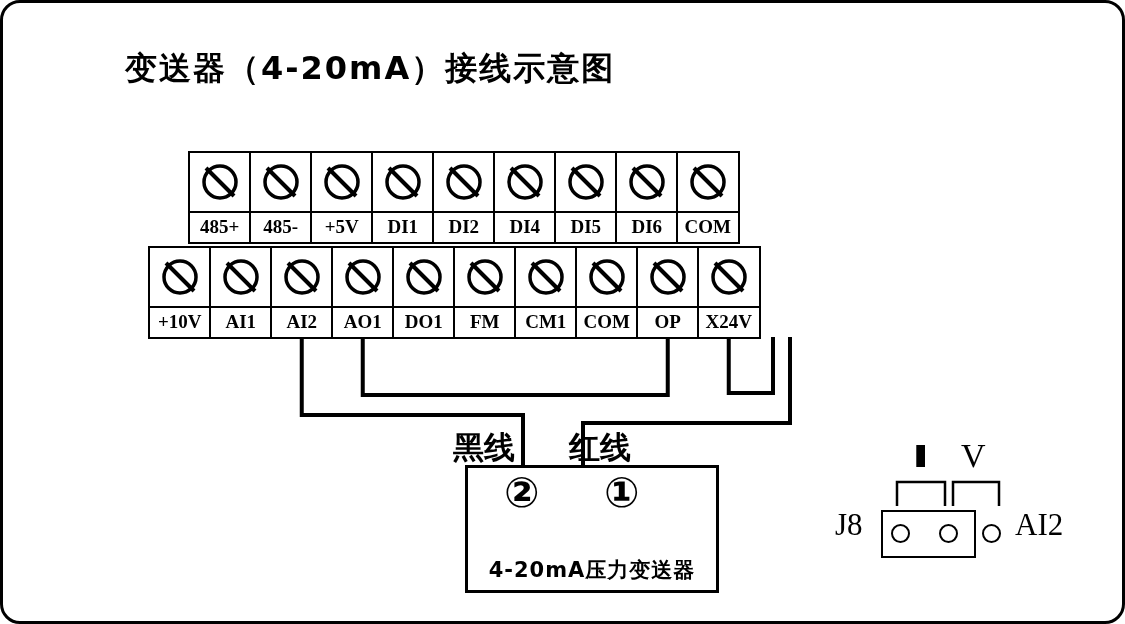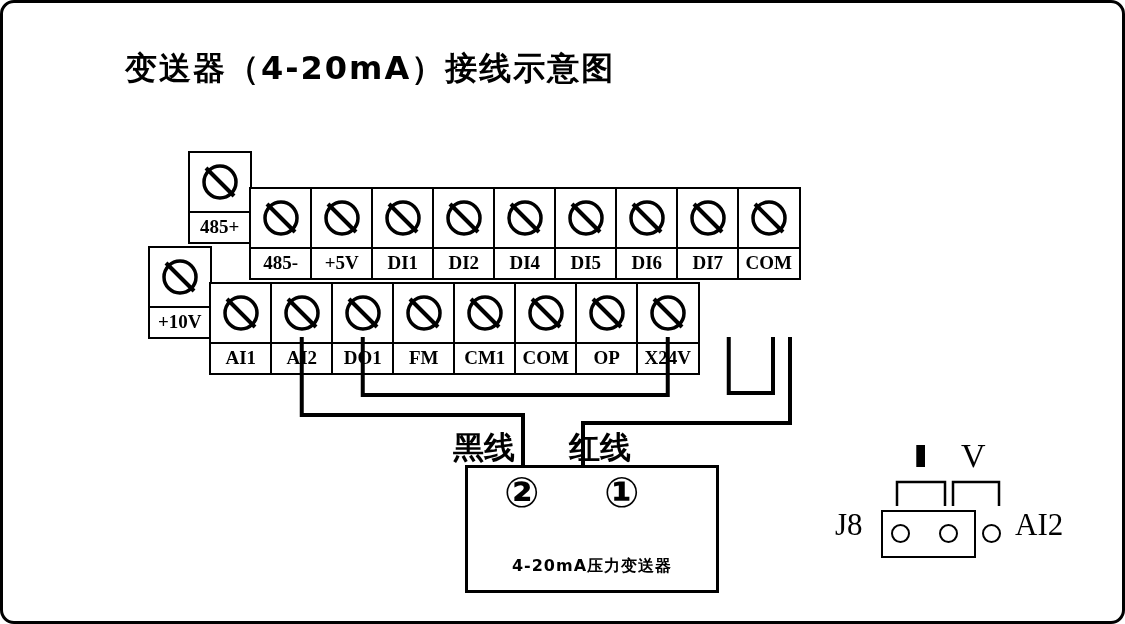--- a/index.html
+++ b/index.html
@@ -1,49 +1,49 @@
 <!DOCTYPE html>
 <html><head>
 <meta charset="utf-8">
 <style>
   * { margin:0; padding:0; box-sizing:border-box; }
   html,body { background:#fff; }
   body { font-family:"DejaVu Sans",sans-serif; color:#000; }
 
   .canvas { position:relative; width:1125px; height:624px; background:#fff;
-            border:3px solid #000; border-radius:14px; overflow:hidden; }
+            border:3px solid #000; border-radius:20px; overflow:hidden; }
 
   .title { position:absolute; left:122px; top:44px; font-size:32px; font-weight:bold;
            letter-spacing:2px; font-family:"DejaVu Sans",sans-serif; }
 
   .strip { position:absolute; display:flex; }
   .strip-top { left:185px; top:148px; }
   .strip-bottom { left:145px; top:243px; }
   .term { width:63.5px; }
-  .term + .term { margin-left:-2.5px;margin-top:36px; }
+  .term + .term { margin-left:-2.5px; }
   .screw-box { width:63.5px; height:62px; border:2.5px solid #000; background:#fff;
                display:flex; align-items:center; justify-content:center; }
   .label-box { width:63.5px; height:33px; border:2.5px solid #000; margin-top:-2.5px; background:#fff;
                display:flex; align-items:center; justify-content:center;
                font-family:"Liberation Serif",serif; font-weight:bold; font-size:19px; }
 
   .wires { position:absolute; left:0; top:0; width:1125px; height:624px; pointer-events:none; }
 
   .wire-label { position:absolute; font-size:31px; font-weight:bold; }
   .wire-label-black { left:450px; top:424px; }
   .wire-label-red  { left:566px; top:424px; }
 
   .transmitter { position:absolute; left:462px; top:462px; width:254px; height:128px;
                  border:3px solid #000; background:#fff; }
   .circled { position:absolute; top:4px; font-size:42px; font-weight:bold; line-height:1;
              font-family:"DejaVu Sans",sans-serif; }
   .circled-2 { left:36px; }
   .circled-1 { left:136px; }
   .trans-label { position:absolute; left:0; right:0; top:88px; text-align:center;
-                 font-size:16px; font-weight:bold; letter-spacing:1px; }
+                 font-size:21px; font-weight:bold; letter-spacing:1px; }
 
   .serif-big { font-family:Liberation Serif, serif; font-size:31px; line-height:1; }
   .j8-label  { position:absolute; left:832px; top:506px; }
   .ai2-label { position:absolute; left:1012px; top:506px; }
   .jumper-rect { position:absolute; left:878px; top:507px; width:95px; height:48px;
                  border:2.5px solid #000; background:#fff; }
   .pin { position:absolute; width:19px; height:19px; border:2.5px solid #000;
          border-radius:50%; background:#fff; }
   .pin-1 { left:888px; top:521px; }
   .pin-2 { left:936px; top:521px; }
@@ -133,29 +133,20 @@
         </div>
       <div class="label-box">DI6</div>
     </div>
     <div class="term">
       <div class="screw-box">
           <svg width="42" height="42" viewBox="0 0 42 42">
             <circle cx="21" cy="21" r="16" fill="none" stroke="#000" stroke-width="3.5"></circle>
             <line x1="7" y1="7" x2="35" y2="35" stroke="#000" stroke-width="4"></line>
           </svg>
         </div>
-      <div class="label-box">DI7</div>
-    </div>
-    <div class="term">
-      <div class="screw-box">
-          <svg width="42" height="42" viewBox="0 0 42 42">
-            <circle cx="21" cy="21" r="16" fill="none" stroke="#000" stroke-width="3.5"></circle>
-            <line x1="7" y1="7" x2="35" y2="35" stroke="#000" stroke-width="4"></line>
-          </svg>
-        </div>
       <div class="label-box">COM</div>
     </div>
   </div>
 
   <div class="strip strip-bottom">
     <div class="term">
       <div class="screw-box">
           <svg width="42" height="42" viewBox="0 0 42 42">
             <circle cx="21" cy="21" r="16" fill="none" stroke="#000" stroke-width="3.5"></circle>
             <line x1="7" y1="7" x2="35" y2="35" stroke="#000" stroke-width="4"></line>
@@ -173,20 +164,29 @@
       <div class="label-box">AI1</div>
     </div>
     <div class="term">
       <div class="screw-box">
           <svg width="42" height="42" viewBox="0 0 42 42">
             <circle cx="21" cy="21" r="16" fill="none" stroke="#000" stroke-width="3.5"></circle>
             <line x1="7" y1="7" x2="35" y2="35" stroke="#000" stroke-width="4"></line>
           </svg>
         </div>
       <div class="label-box">AI2</div>
+    </div>
+    <div class="term">
+      <div class="screw-box">
+          <svg width="42" height="42" viewBox="0 0 42 42">
+            <circle cx="21" cy="21" r="16" fill="none" stroke="#000" stroke-width="3.5"></circle>
+            <line x1="7" y1="7" x2="35" y2="35" stroke="#000" stroke-width="4"></line>
+          </svg>
+        </div>
+      <div class="label-box">AO1</div>
     </div>
     <div class="term">
       <div class="screw-box">
           <svg width="42" height="42" viewBox="0 0 42 42">
             <circle cx="21" cy="21" r="16" fill="none" stroke="#000" stroke-width="3.5"></circle>
             <line x1="7" y1="7" x2="35" y2="35" stroke="#000" stroke-width="4"></line>
           </svg>
         </div>
       <div class="label-box">DO1</div>
     </div>

